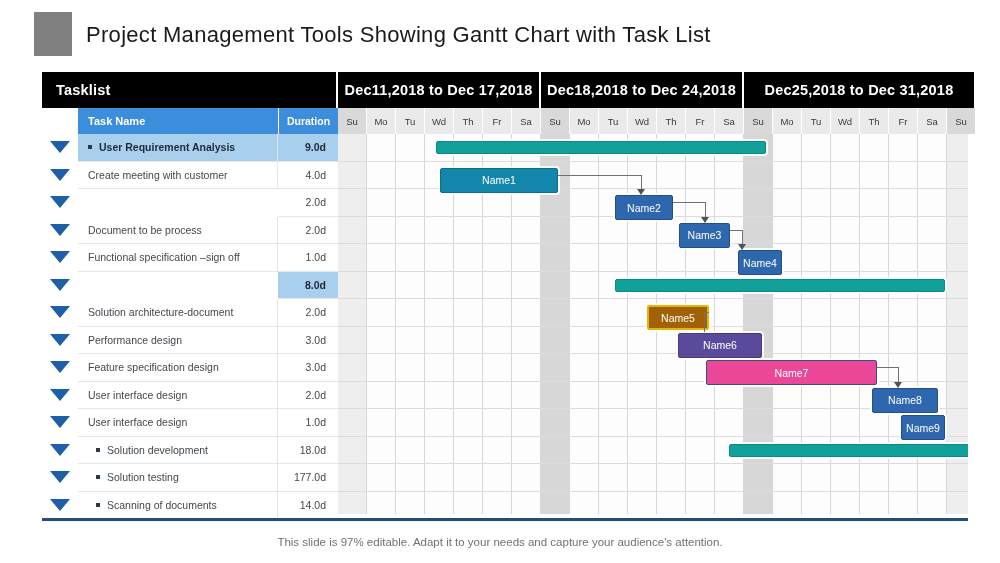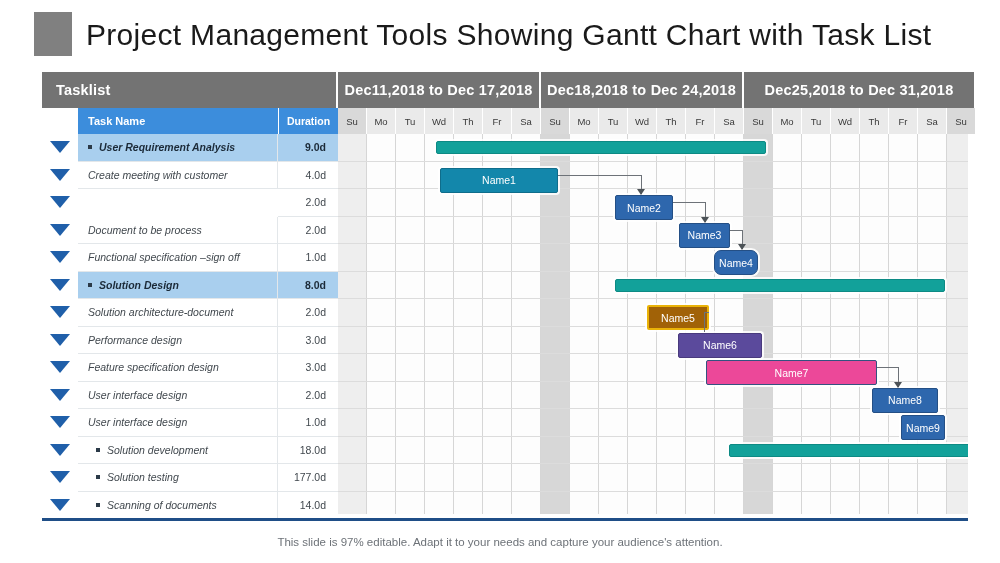--- a/index.html
+++ b/index.html
@@ -8,31 +8,31 @@
     font-family:"Liberation Sans","DejaVu Sans",sans-serif;
     -webkit-font-smoothing:antialiased;
   }
   #stage{position:relative;width:1000px;height:563px;}
 
   
   .title-block{position:absolute;left:34px;top:12px;width:940px;height:48px;}
   .title-swatch{position:absolute;left:0;top:0;width:38px;height:44px;background:#808080;}
   .title-text{
     position:absolute;left:52px;top:0px;width:890px;height:46px;
-    font-size:30px;line-height:46px;color:#1a1a1a;font-weight:400;
+    font-size:22px;line-height:46px;color:#1a1a1a;font-weight:400;
     letter-spacing:.3px;white-space:nowrap;
   }
 
   
   .table{position:absolute;left:42px;top:72px;width:926px;height:448px;background:#ffffff;}
 
   
   .hdr{position:absolute;left:0;top:0;height:36px;width:926px;}
   .hdr-cell{
-    position:absolute;top:0;height:36px;background:#737373;
+    position:absolute;top:0;height:36px;background:#000000;
     color:#ffffff;font-size:14.5px;font-weight:bold;
     display:flex;align-items:center;box-sizing:border-box;
     border-right:2px solid #ffffff;letter-spacing:.2px;white-space:nowrap;
   }
   .hdr-tasklist{left:0;width:296px;padding-left:14px;justify-content:flex-start;}
   .hdr-week{justify-content:center;}
 
   
   .hdr2{position:absolute;left:0;top:36px;height:26px;width:926px;}
   .hdr2-spacer{position:absolute;left:0;top:0;width:36px;height:26px;background:#ffffff;}
@@ -58,21 +58,21 @@
   .row{position:absolute;left:0;width:926px;height:27.5px;box-sizing:border-box;}
   .row .tri-col{position:absolute;left:0;top:0;width:36px;height:27.5px;background:#ffffff;
       border-bottom:1px solid #e3e7ea;}
   .tri{position:absolute;left:8px;top:7px;width:0;height:0;
       border-left:10px solid transparent;border-right:10px solid transparent;
       border-top:12px solid #1f5fa9;}
   .row .name-col{
     position:absolute;left:36px;top:0;width:200px;height:27.5px;
     border-bottom:1px solid #e3e7ea;border-right:1px solid #e3e7ea;
     box-sizing:border-box;display:flex;align-items:center;
-    font-size:10.5px;color:#41484e;padding-left:10px;white-space:nowrap;font-style:italic;
+    font-size:10.5px;color:#41484e;padding-left:10px;white-space:nowrap;
   }
   .row .dur-col{
     position:absolute;left:236px;top:0;width:60px;height:27.5px;
     border-bottom:1px solid #e3e7ea;box-sizing:border-box;
     display:flex;align-items:center;justify-content:flex-end;padding-right:12px;
     font-size:10.5px;color:#41484e;
   }
   .row.summary .name-col,.row.summary .dur-col{background:#a9cfee;color:#1b2a38;font-weight:bold;}
   .bullet{display:inline-block;width:4px;height:4px;background:#2b3a48;margin-right:7px;
       vertical-align:middle;flex:0 0 auto;}
@@ -197,21 +197,21 @@
           <div class="grow" style="top: 220px;"></div>
           <div class="grow" style="top: 247.5px;"></div>
           <div class="grow" style="top: 275px;"></div>
           <div class="grow" style="top: 302.5px;"></div>
           <div class="grow" style="top: 330px;"></div>
           <div class="grow" style="top: 357.5px;"></div>
           <div class="bar teal" style="left: 98px; width: 330px; top: 7px;"></div>
           <div class="bar tealLabel" style="left: 102px; width: 118px; top: 33.5px;">Name1</div>
           <div class="bar blue" style="left: 277px; width: 58px; top: 61px;">Name2</div>
           <div class="bar blue" style="left: 341px; width: 51px; top: 88.5px;">Name3</div>
-          <div class="bar blue" style="left: 376px; width: 44px; top: 116px; border-radius: 7px;">Name4</div>
+          <div class="bar blue" style="left: 400px; width: 44px; top: 116px;">Name4</div>
           <div class="bar teal" style="left: 277px; width: 330px; top: 144.5px;"></div>
           <div class="bar teal2" style="left: 309px; width: 62px; top: 171px;">Name5</div>
           <div class="bar purple" style="left: 340px; width: 84px; top: 198.5px;">Name6</div>
           <div class="bar blue2" style="left: 368px; width: 171px; top: 226px;">Name7</div>
           <div class="bar blue" style="left: 534px; width: 66px; top: 253.5px;">Name8</div>
           <div class="bar blue" style="left: 563px; width: 44px; top: 281px;">Name9</div>
           <div class="bar teal" style="left: 391px; width: 280px; top: 309.5px;"></div>
           <div class="conn h" style="left: 220px; top: 40.5px; width: 83px;"></div>
           <div class="conn v" style="left: 303px; top: 40.5px; height: 19.5px;"></div>
           <div class="arrow" style="left: 299px; top: 55px;"></div>
@@ -268,24 +268,20 @@
             </div>
             <div class="name-col">
               <span>Functional specification –sign off</span>
             </div>
             <div class="dur-col">1.0d</div>
           </div>
           <div class="row summary" style="top: 137.5px;">
             <div class="tri-col">
               <div class="tri"></div>
             </div>
-            <div class="name-col">
-              <span class="bullet"></span>
-              <span>Solution Design</span>
-            </div>
             <div class="dur-col">8.0d</div>
           </div>
           <div class="row" style="top: 165px;">
             <div class="tri-col">
               <div class="tri"></div>
             </div>
             <div class="name-col">
               <span>Solution architecture-document</span>
             </div>
             <div class="dur-col">2.0d</div>

